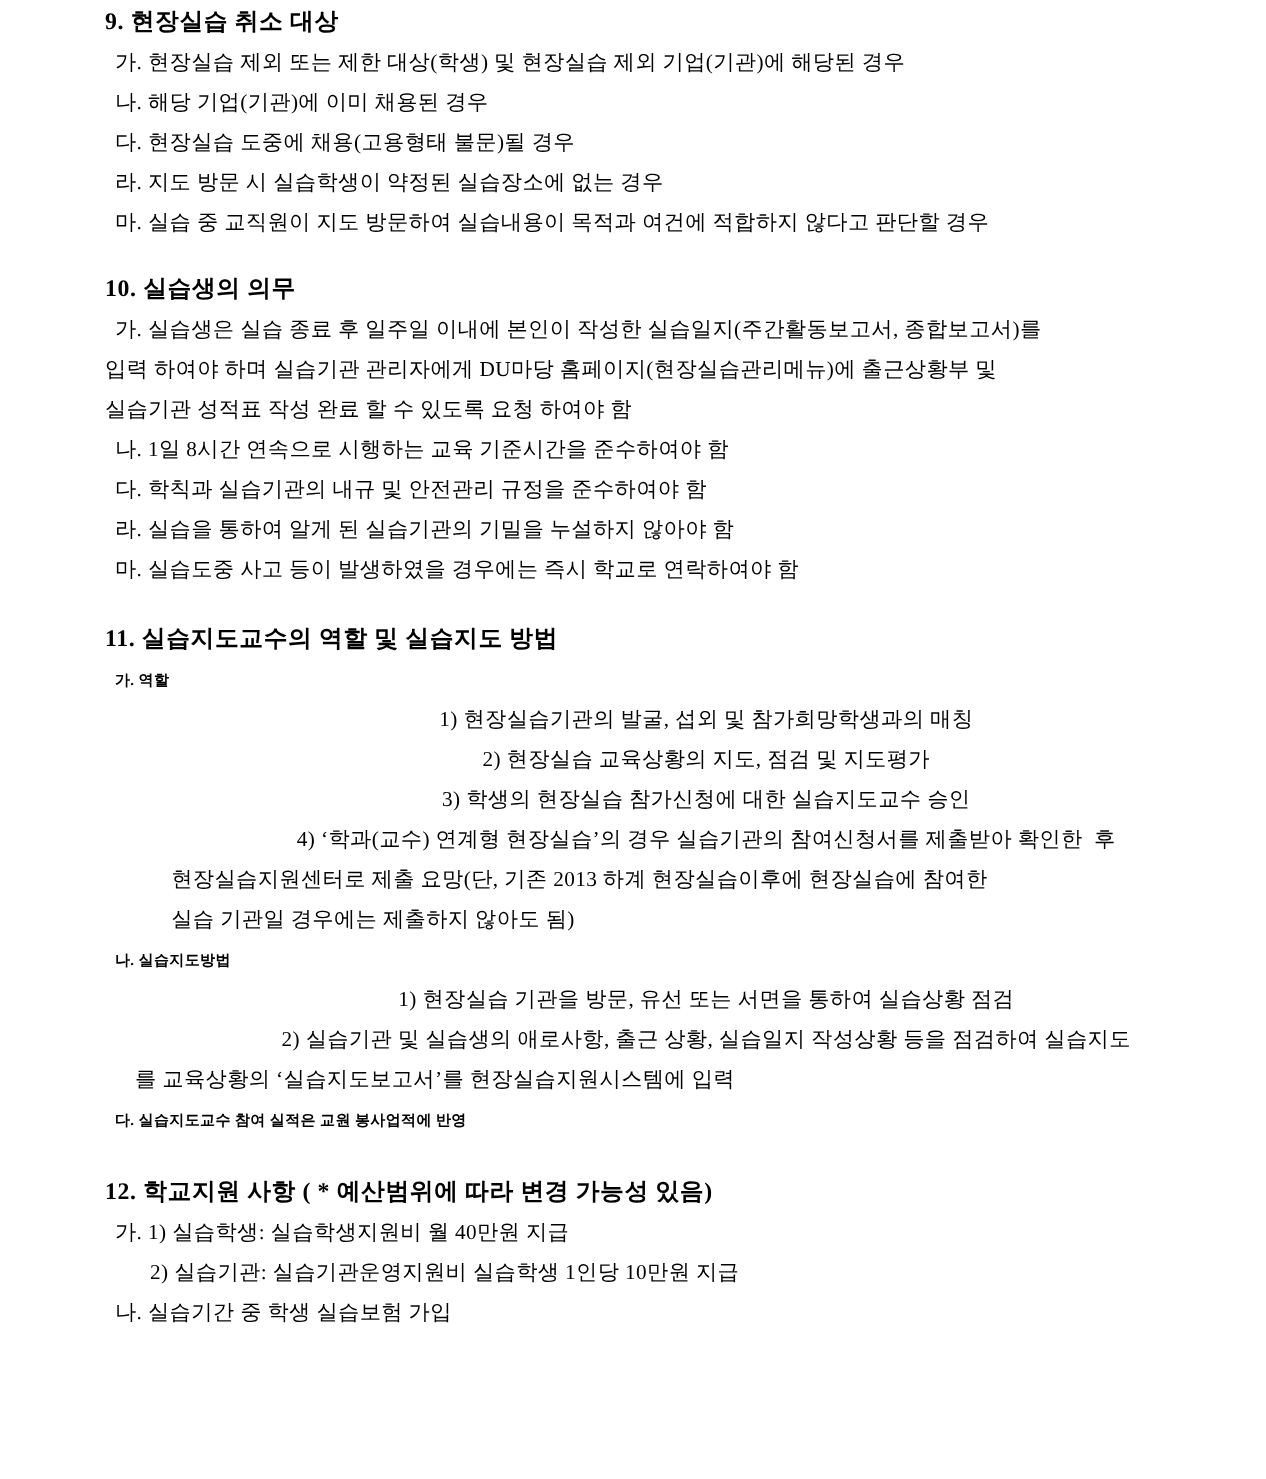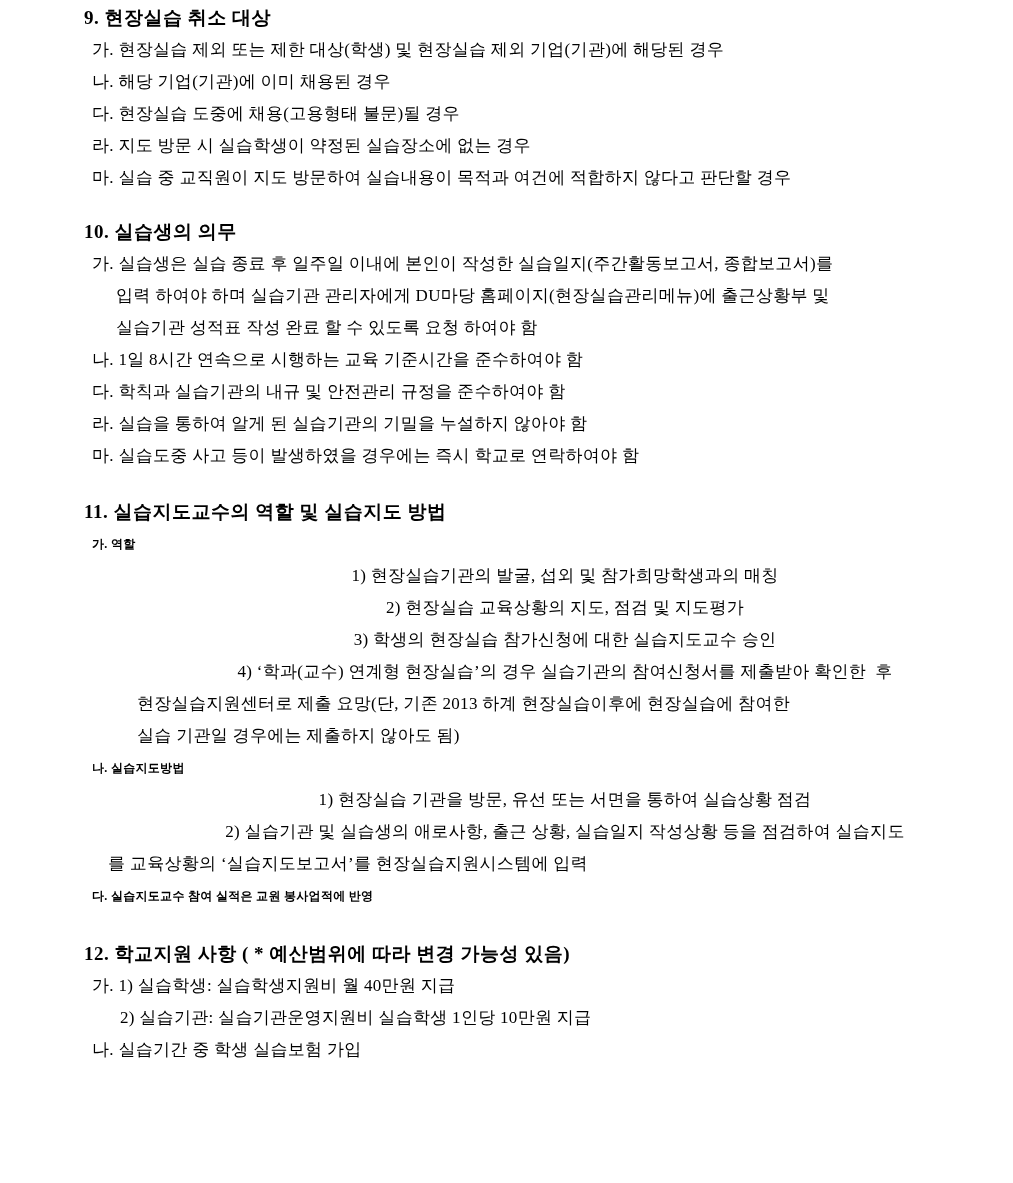--- a/index.html
+++ b/index.html
@@ -33,21 +33,21 @@
     padding-left: 84px;
     white-space: pre;
     letter-spacing: 0.5px;
   }
   .line {
     white-space: pre;
     letter-spacing: 0.3px;
   }
   
   .l1  { padding-left: 92px;  }  
-  .l1w { padding-left: 116px; }  
+  .l1w { padding-left: 84px; }  
   .l2  { padding-left: 117px; text-align: center; }  
   .l2w { padding-left: 137px; }  
   .l2x { padding-left: 108px; }  
   .l3  { padding-left: 120px; }  
 
   .bold { font-weight: bold; font-size: 12px; }
 
   .footer {
     margin-top: 54px;
     text-align: center;

